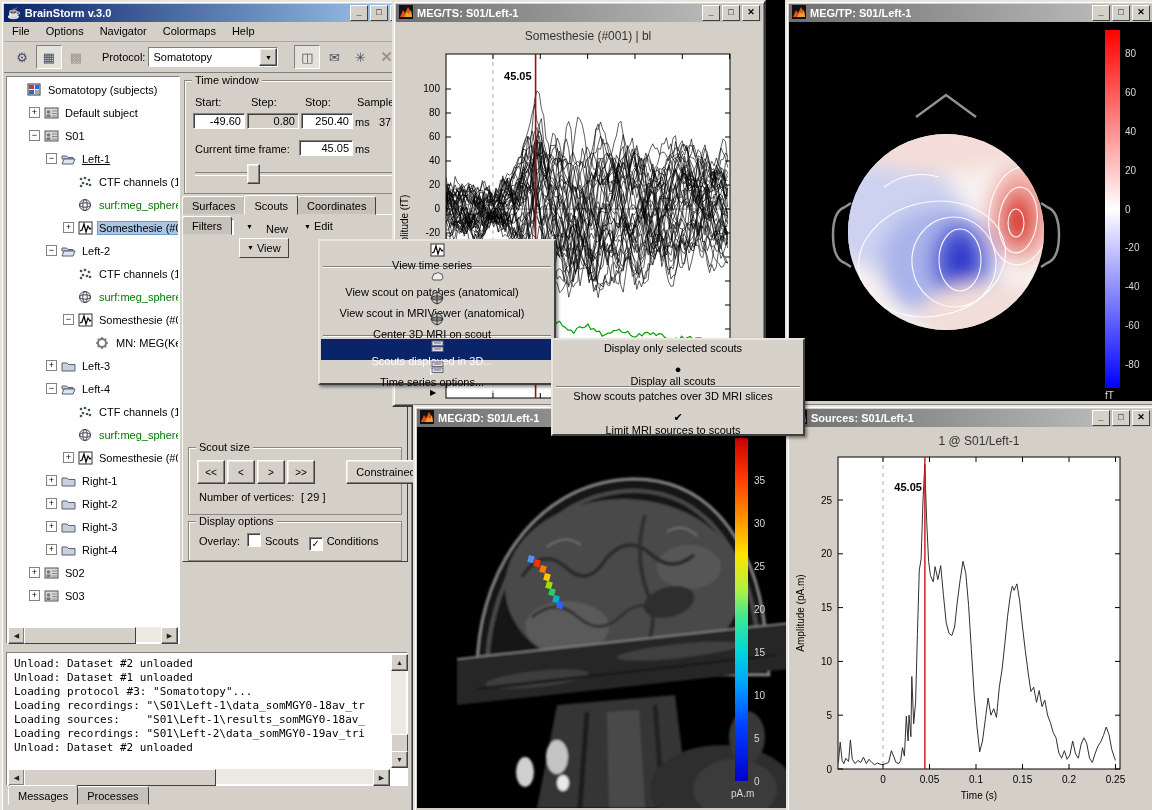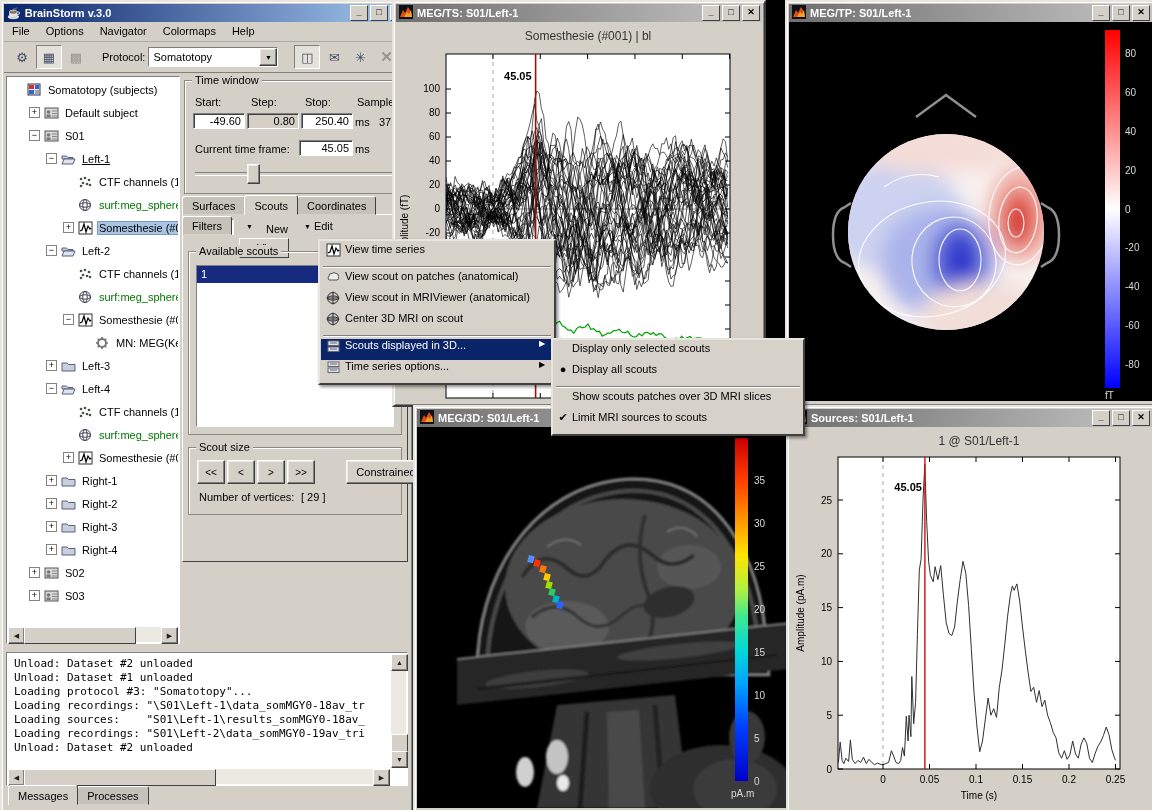--- a/index.html
+++ b/index.html
@@ -21,21 +21,21 @@
   .btn3d{background:#d4d0c8;border:1px solid;border-color:#fff #404040 #404040 #fff;box-shadow:inset -1px -1px 0 #808080,inset 1px 1px 0 #ece9e2;
          display:flex;align-items:center;justify-content:center;}
   .gb{position:absolute;border:1px solid #8a887f;box-shadow:inset 1px 1px 0 #fff;}
   .gb-label{position:absolute;top:-7px;left:7px;background:#d4d0c8;padding:0 3px;}
   .field{position:absolute;background:#fff;border:1px solid;border-color:#808080 #fff #fff #808080;box-shadow:inset 1px 1px 0 #404040;
          text-align:right;padding:0 3px;line-height:14px;}
   .lab{position:absolute;white-space:nowrap;}
   
   .menubar-item{display:inline-block;padding:3px 8px;}
   .popup{position:absolute;background:#d6d2ca;border:2px solid;border-color:#e8e5df #404040 #404040 #e8e5df;box-shadow:2px 2px 3px rgba(0,0,0,.45);z-index:50;padding:2px 1px;}
-  .mi{height:21px;display:flex;align-items:flex-start;white-space:nowrap;}
+  .mi{height:21px;display:flex;align-items:center;white-space:nowrap;flex-direction:column;}
   .mi .ic{width:24px;text-align:center;flex:none;}
   .mi .mk{width:18px;text-align:center;flex:none;}
   .mi .lb{flex:1;padding-right:10px;}
   .mi .ar{width:14px;font-size:8px;flex:none;}
   .mi.hl{background:#0a246a;color:#fff;}
   .msep{height:0;border-top:1px solid #808080;border-bottom:1px solid #fff;margin:2px 2px;}
   
   .tab{position:relative;display:inline-block;padding:3px 9px 2px;background:#d4d0c8;border:1px solid;border-color:#fff #404040 #d4d0c8 #fff;
        border-radius:3px 3px 0 0;margin-right:-1px;bottom:0;}
   .tab.on{background:#d4d0c8;border-bottom-color:#d4d0c8;padding-top:4px;z-index:2;}
@@ -351,35 +351,34 @@
               <span style="font-size: 7px;">▼</span>
               <span>New</span>
             </span><span style="display: inline-flex; align-items: center; gap: 3px; padding: 3px 7px; margin-right: 6px;">
               <span style="font-size: 7px;">▼</span>
               <span>Edit</span>
             </span><span style="display: inline-flex; align-items: center; gap: 3px; padding: 3px 7px; margin-right: 6px; border-width: 1px; border-style: solid; border-image: initial; border-color: rgb(255, 255, 255) rgb(64, 64, 64) rgb(64, 64, 64) rgb(255, 255, 255);">
               <span style="font-size: 7px;">▼</span>
               <span>View</span>
             </span></span>
 
-        <div class="gb" style="left:5px;top:36px;width:212px;height:182px;">
-          <span class="gb-label">Available scouts</span>
-          <div class="abs sunken" id="scout-list" style="left:7px;top:13px;width:196px;height:160px;overflow:hidden;">
-              <div style="height: 17px; line-height: 17px; padding-left: 4px; background: rgb(22, 42, 128); color: rgb(255, 255, 255);">1</div>
-            </div>
-        </div>
 
         <div class="gb" style="left:5px;top:232px;width:212px;height:66px;">
           <span class="gb-label">Scout size</span>
           <span class="abs" id="size-btns" style="left:8px;top:12px;height:22px;"><span class="btn3d" style="display: inline-flex; width: 26px; height: 22px; margin-right: 2px; font-size: 10px;">&lt;&lt;</span><span class="btn3d" style="display: inline-flex; width: 26px; height: 22px; margin-right: 2px; font-size: 10px;">&lt;</span><span class="btn3d" style="display: inline-flex; width: 26px; height: 22px; margin-right: 2px; font-size: 10px;">&gt;</span><span class="btn3d" style="display: inline-flex; width: 26px; height: 22px; margin-right: 2px; font-size: 10px;">&gt;&gt;</span></span>
           <span class="abs btn3d" style="left:126px;top:12px;width:78px;height:22px;margin-left:31px;">Constrained</span>
           <span class="lab" style="left:10px;top:43px;">Number of vertices:</span>
           <span class="lab" style="left:112px;top:43px;">[ 29 ]</span>
         </div>
 
+        <div class="gb" style="left:5px;top:306px;width:212px;height:38px;">
+          <span class="gb-label">Display options</span>
+          <span class="lab" style="left:10px;top:13px;">Overlay:</span>
+          <span class="abs" id="overlay-cbs" style="left:58px;top:11px;"><span style="display: inline-block; margin-right: 10px;"><span class="cb"></span><span>Scouts</span></span><span style="display: inline-block; margin-right: 10px;"><span class="cb">✓</span><span>Conditions</span></span></span>
+        </div>
       </div>
     </div>
 
     <div class="abs sunken" style="left:4px;top:650px;width:400px;height:132px;">
       <div id="log-body"><div>Unload: Dataset #2 unloaded</div><div>Unload: Dataset #1 unloaded</div><div>Loading protocol #3: "Somatotopy"...</div><div>Loading recordings: "\S01\Left-1\data_somMGY0-18av_tr</div><div>Loading sources:    "S01\Left-1\results_somMGY0-18av_</div><div>Loading recordings: "S01\Left-2\data_somMGY0-19av_tri</div><div>Unload: Dataset #2 unloaded</div></div>
       <div class="sb" style="right:1px;top:1px;width:15px;bottom:17px;">
         <span class="sbtn" style="left:0;top:0;width:15px;height:15px;">▲</span>
         <span class="sthumb" style="left:0;bottom:16px;width:15px;height:16px;"></span>
         <span class="sbtn" style="left:0;bottom:0;width:15px;height:15px;">▼</span>
       </div>

